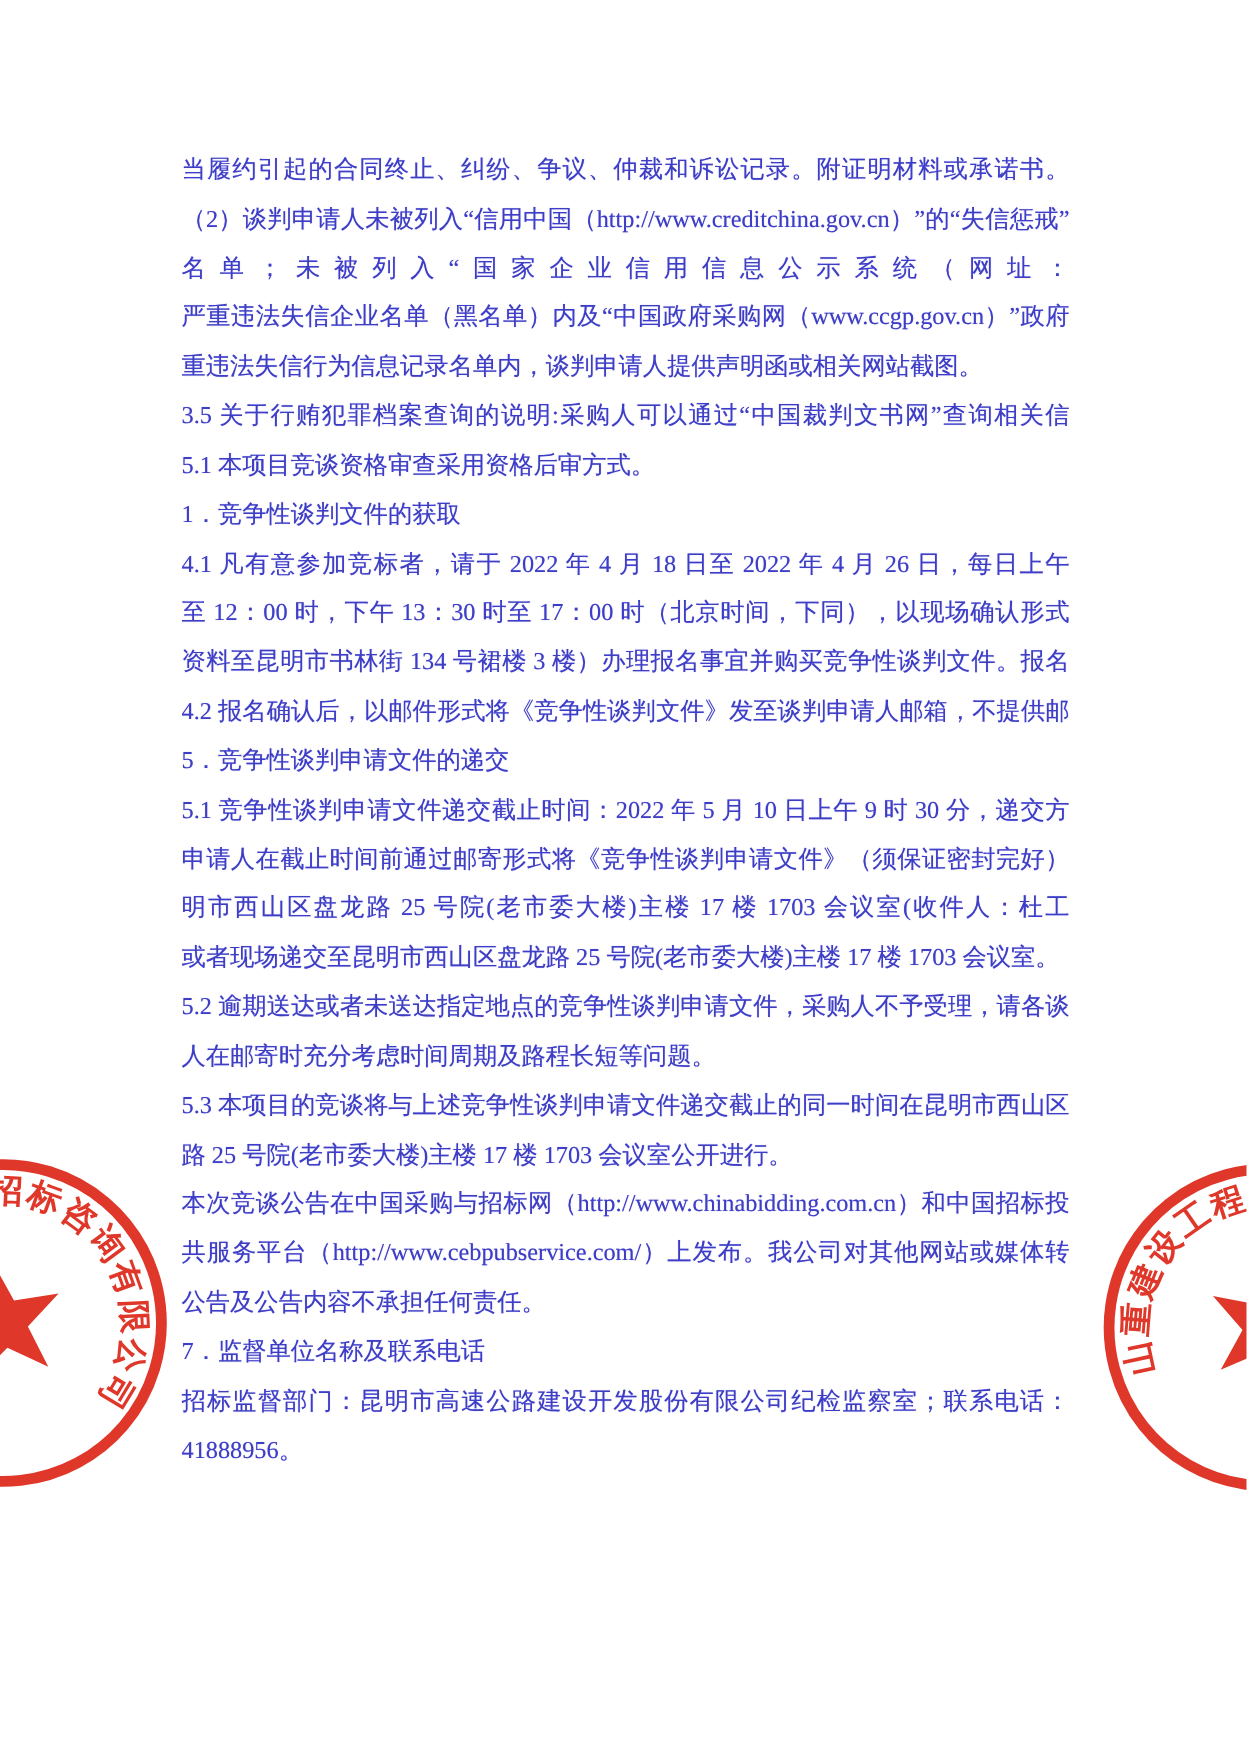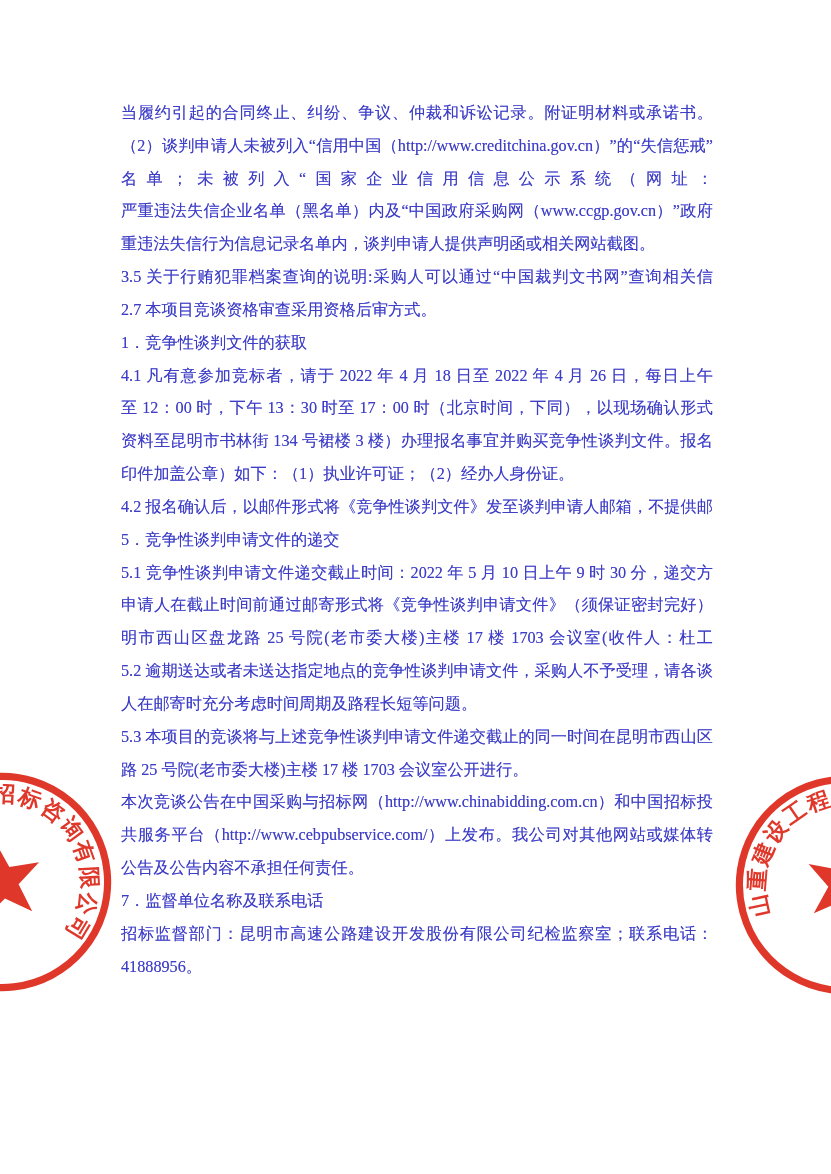--- a/index.html
+++ b/index.html
@@ -67,31 +67,31 @@
 
 <div class="page">
 
   <div class="doc-body" id="doc-body">
       <div class="line full">当履约引起的合同终止、纠纷、争议、仲裁和诉讼记录。附证明材料或承诺书。</div>
       <div class="line full">（2）谈判申请人未被列入“信用中国（http://www.creditchina.gov.cn）”的“失信惩戒”</div>
       <div class="line full">名单；未被列入“国家企业信用信息公示系统（网址：http://www.gsxt.gov.cn/index.html）”</div>
       <div class="line full">严重违法失信企业名单（黑名单）内及“中国政府采购网（www.ccgp.gov.cn）”政府采购严</div>
       <div class="line">重违法失信行为信息记录名单内，谈判申请人提供声明函或相关网站截图。</div>
       <div class="line full">3.5 关于行贿犯罪档案查询的说明:采购人可以通过“中国裁判文书网”查询相关信息。若</div>
-      <div class="line">2.7 本项目竞谈资格审查采用资格后审方式。</div>
+      <div class="line">5.1 本项目竞谈资格审查采用资格后审方式。</div>
       <div class="line">1．竞争性谈判文件的获取</div>
       <div class="line full">4.1 凡有意参加竞标者，请于 2022 年 4 月 18 日至 2022 年 4 月 26 日，每日上午 09：00 时</div>
       <div class="line full">至 12：00 时，下午 13：30 时至 17：00 时（北京时间，下同），以现场确认形式（携带报名</div>
       <div class="line full">资料至昆明市书林街 134 号裙楼 3 楼）办理报名事宜并购买竞争性谈判文件。报名资料（复</div>
-      <div class="line">印件加盖公章）如下：（1）执业许可证；（2）经办人身份证。</div>
       <div class="line full">4.2 报名确认后，以邮件形式将《竞争性谈判文件》发至谈判申请人邮箱，不提供邮寄服务。</div>
       <div class="line">5．竞争性谈判申请文件的递交</div>
       <div class="line full">5.1 竞争性谈判申请文件递交截止时间：2022 年 5 月 10 日上午 9 时 30 分，递交方式：谈判</div>
       <div class="line full">申请人在截止时间前通过邮寄形式将《竞争性谈判申请文件》（须保证密封完好）邮寄至昆</div>
       <div class="line full">明市西山区盘龙路 25 号院(老市委大楼)主楼 17 楼 1703 会议室(收件人：杜工 15877948609)</div>
+      <div class="line">或者现场递交至昆明市西山区盘龙路 25 号院(老市委大楼)主楼 17 楼 1703 会议室。</div>
       <div class="line full">5.2 逾期送达或者未送达指定地点的竞争性谈判申请文件，采购人不予受理，请各谈判申请</div>
       <div class="line">人在邮寄时充分考虑时间周期及路程长短等问题。</div>
       <div class="line full">5.3 本项目的竞谈将与上述竞争性谈判申请文件递交截止的同一时间在昆明市西山区盘龙</div>
       <div class="line">路 25 号院(老市委大楼)主楼 17 楼 1703 会议室公开进行。</div>
       <div class="line full">本次竞谈公告在中国采购与招标网（http://www.chinabidding.com.cn）和中国招标投标公</div>
       <div class="line full">共服务平台（http://www.cebpubservice.com/）上发布。我公司对其他网站或媒体转载的</div>
       <div class="line">公告及公告内容不承担任何责任。</div>
       <div class="line">7．监督单位名称及联系电话</div>
       <div class="line full">招标监督部门：昆明市高速公路建设开发股份有限公司纪检监察室；联系电话：0871-</div>
       <div class="line">41888956。</div>

